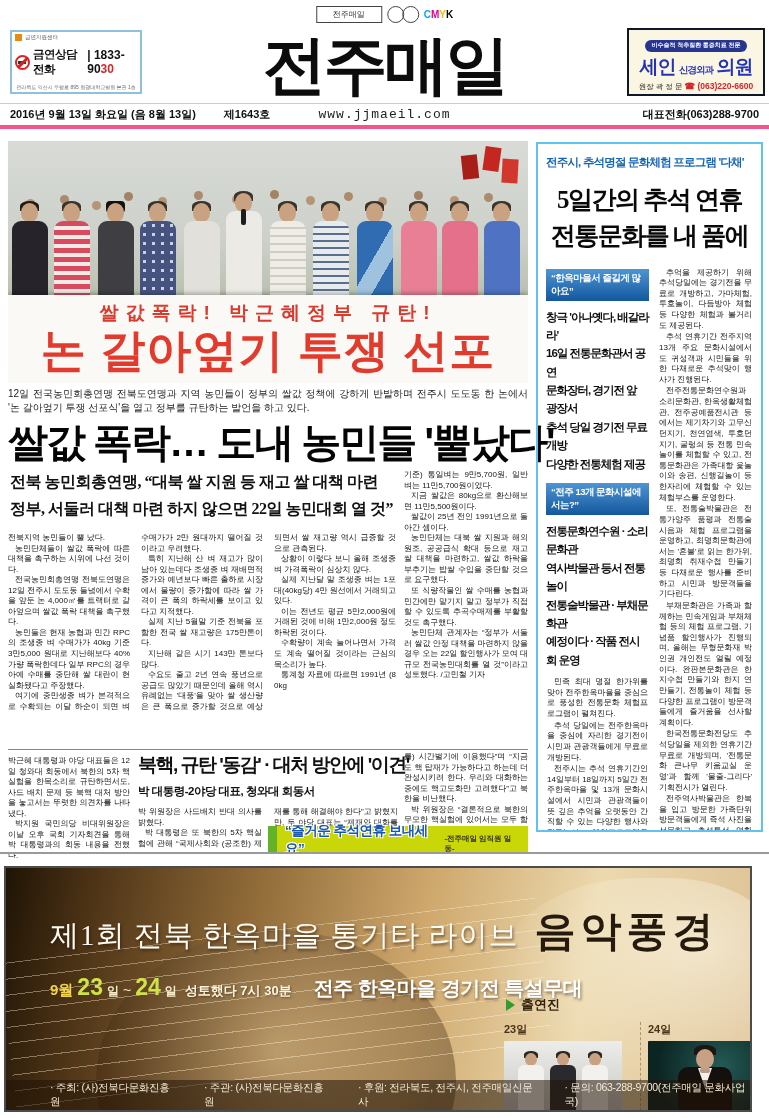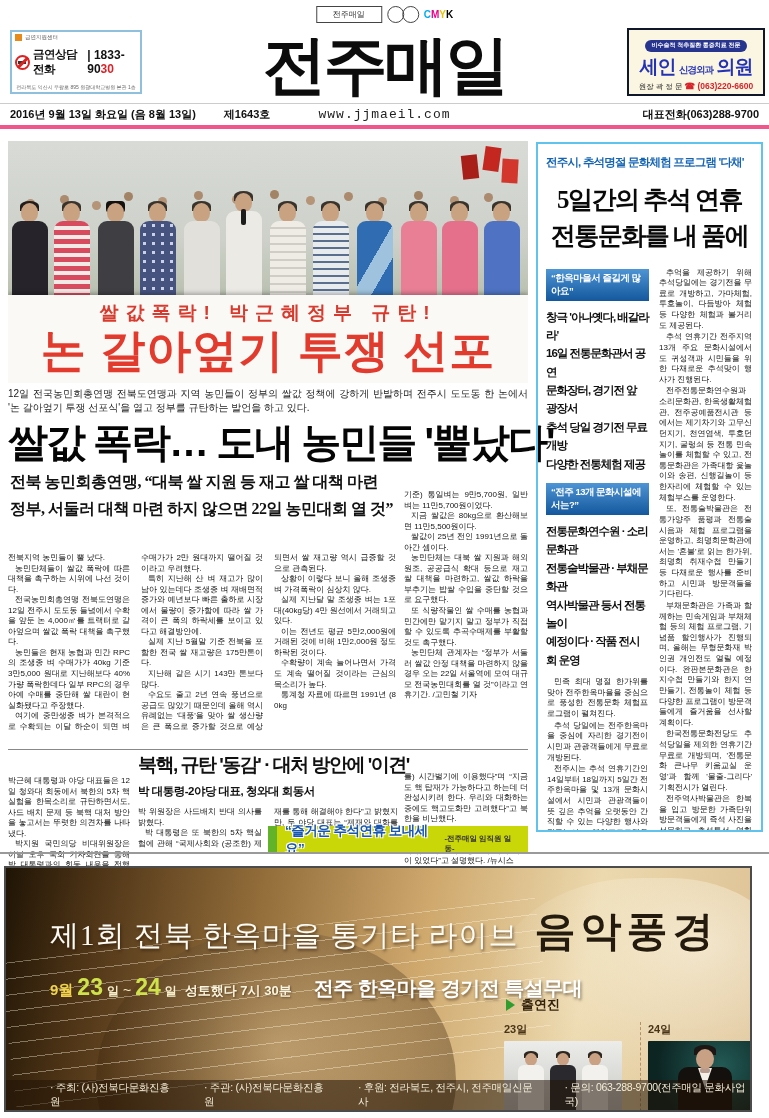--- a/index.html
+++ b/index.html
@@ -68,21 +68,21 @@
   .p10{left:391px}.p10 .torso{background:#e87f95;}
   .p11{left:432px}.p11 .torso{background:#e4708c;}
   .p12{left:474px}.p12 .torso{background:#4f73c2;}
   .photobanner{position:absolute;left:0;right:0;bottom:0;height:88px;background:#faf9f6;box-shadow:0 -2px 4px rgba(0,0,0,.25);text-align:center;}
   .photobanner .l1{margin-top:5px;font-size:19px;font-weight:800;color:#d93a2d;letter-spacing:7px;}
   .photobanner .l2{margin-top:2px;font-size:45px;font-weight:900;color:#e23a2c;letter-spacing:1px;line-height:1;}
   .caption{position:absolute;left:8px;top:387px;width:520px;font-size:10px;color:#222;line-height:1.4;text-align:justify;}
   
   .headline1{position:absolute;left:8px;top:415px;width:528px;font-size:40px;font-weight:900;letter-spacing:-2px;white-space:nowrap;color:#050505;}
   .subhead1{position:absolute;left:10px;top:468px;width:388px;font-family:"Liberation Serif",serif;font-size:16px;font-weight:700;line-height:1.7;letter-spacing:-0.5px;}
-  .bodytext{font-size:8px;line-height:1.32;text-align:justify;word-break:break-all;color:#141414;overflow:hidden;margin-top:20px;}
+  .bodytext{font-size:8px;line-height:1.32;text-align:justify;word-break:break-all;color:#141414;overflow:hidden;}
   .bodytext p{margin:0;text-indent:7px;}
   .bodytext p:first-child{text-indent:0;}
   .cols3{position:absolute;left:8px;top:533px;width:388px;height:212px;column-count:3;column-gap:11px;}
   .col4a{position:absolute;left:404px;top:470px;width:124px;height:275px;}
   .divider1{position:absolute;left:8px;top:749px;width:520px;border-top:1px solid #888;}
   
   .a2col1{position:absolute;left:8px;top:756px;width:122px;height:102px;}
   .a2mid{position:absolute;left:138px;top:752px;width:260px;}
   .a2head{font-size:19px;font-weight:800;letter-spacing:-1.5px;white-space:nowrap;}
   .a2sub{font-size:11.5px;font-weight:800;margin-top:6px;letter-spacing:-0.5px;}
@@ -270,37 +270,37 @@
   <div class="subhead1">
     <div>전북 농민회총연맹, “대북 쌀 지원 등 재고 쌀 대책 마련</div>
     <div>정부, 서둘러 대책 마련 하지 않으면 22일 농민대회 열 것”</div>
   </div>
   <div class="cols3 bodytext">
       <p>전북지역 농민들이 뿔 났다.</p>
       <p>농민단체들이 쌀값 폭락에 따른 대책을 촉구하는 시위에 나선 것이다.</p>
       <p>전국농민회총연맹 전북도연맹은 12일 전주시 도도동 들녘에서 수확을 앞둔 논 4,000㎡를 트랙터로 갈아엎으며 쌀값 폭락 대책을 촉구했다.</p>
       <p>농민들은 현재 농협과 민간 RPC의 조생종 벼 수매가가 40kg 기준 3만5,000 원대로 지난해보다 40%가량 폭락한데다 일부 RPC의 경우 아예 수매를 중단해 쌀 대란이 현실화됐다고 주장했다.</p>
       <p>여기에 중만생종 벼가 본격적으로 수확되는 이달 하순이 되면 벼 수매가가 2만 원대까지 떨어질 것이라고 우려했다.</p>
-      <p>특히 지난해 산 벼 재고가 많이 남아 있는데다 조생종 벼 재배면적 증가와 예년보다 빠른 출하로 시장에서 물량이 증가함에 따라 쌀 가격이 큰 폭의 하락세를 보이고 있다고 해결방안에.</p>
+      <p>특히 지난해 산 벼 재고가 많이 남아 있는데다 조생종 벼 재배면적 증가와 예년보다 빠른 출하로 시장에서 물량이 증가함에 따라 쌀 가격이 큰 폭의 하락세를 보이고 있다고 지적했다.</p>
       <p>실제 지난 5월말 기준 전북을 포함한 전국 쌀 재고량은 175만톤이다.</p>
       <p>지난해 같은 시기 143만 톤보다 많다.</p>
       <p>수요도 줄고 2년 연속 풍년으로 공급도 많았기 때문인데 올해 역시 유례없는 '대풍'을 맞아 쌀 생산량은 큰 폭으로 증가할 것으로 예상되면서 쌀 재고량 역시 급증할 것으로 관측된다.</p>
       <p>상황이 이렇다 보니 올해 조생종 벼 가격폭락이 심상치 않다.</p>
       <p>실제 지난달 말 조생종 벼는 1포대(40kg당) 4만 원선에서 거래되고 있다.</p>
       <p>이는 전년도 평균 5만2,000원에 거래된 것에 비해 1만2,000원 정도 하락된 것이다.</p>
       <p>수확량이 계속 늘어나면서 가격도 계속 떨어질 것이라는 근심의 목소리가 높다.</p>
       <p>통계청 자료에 따르면 1991년 (80kg</p>
     </div>
   <div class="col4a bodytext">
       <p>기준) 통일벼는 9만5,700원, 일반벼는 11만5,700원이었다.</p>
       <p>지금 쌀값은 80kg으로 환산해보면 11만5,500원이다.</p>
       <p>쌀값이 25년 전인 1991년으로 돌아간 셈이다.</p>
       <p>농민단체는 대북 쌀 지원과 해외 원조, 공공급식 확대 등으로 재고 쌀 대책을 마련하고, 쌀값 하락을 부추기는 밥쌀 수입을 중단할 것으로 요구했다.</p>
       <p>또 식량작물인 쌀 수매를 농협과 민간에만 맡기지 말고 정부가 직접 할 수 있도록 추곡수매제를 부활할 것도 촉구했다.</p>
-      <p>농민단체 관계자는 “정부가 서둘러 쌀값 안정 대책을 마련하지 않을 경우 오는 22일 서울역에 모여 대규모 전국농민대회를 열 것”이라고 연휴기간.  /고민철 기자</p>
+      <p>농민단체 관계자는 “정부가 서둘러 쌀값 안정 대책을 마련하지 않을 경우 오는 22일 할인행사가 모여 대규모 전국농민대회를 열 것”이라고 성토했다.  /고민철 기자</p>
     </div>
 
   <div class="divider1"></div>
 
   <div class="a2col1 bodytext">
       <p>박근혜 대통령과 야당 대표들은 12일 청와대 회동에서 북한의 5차 핵실험을 한목소리로 규탄하면서도, 사드 배치 문제 등 북핵 대처 방안을 놓고서는 뚜렷한 의견차를 나타냈다.</p>
       <p>박지원 국민의당 비대위원장은 이날 오후 국회 기자회견을 통해 박 대통령과의 회동 내용을 전했다.</p>
     </div>
   <div class="a2mid">
     <div class="a2head">북핵, 규탄 '동감' · 대처 방안에 '이견'</div>
@@ -332,22 +332,22 @@
         <div class="sb-bold">
             <div>창극 '아나옛다, 배갈라라'</div>
             <div>16일 전통문화관서 공연</div>
             <div>문화장터, 경기전 앞 광장서</div>
             <div>추석 당일 경기전 무료 개방</div>
             <div>다양한 전통체험 제공</div>
           </div>
         <span class="sb-label">“전주 13개 문화시설에서는?”</span>
         <div class="sb-bold">
             <div>전통문화연수원 · 소리문화관</div>
+            <div>역사박물관 등서 전통놀이</div>
             <div>전통술박물관 · 부채문화관</div>
-            <div>역사박물관 등서 전통놀이</div>
             <div>예정이다 · 작품 전시회 운영</div>
           </div>
         <div class="sb-body">
             <p>민족 최대 명절 한가위를 맞아 전주한옥마을을 중심으로 풍성한 전통문화 체험프로그램이 펼쳐진다.</p>
             <p>추석 당일에는 전주한옥마을 중심에 자리한 경기전이 시민과 관광객들에게 무료로 개방된다.</p>
             <p>전주시는 추석 연휴기간인 14일부터 18일까지 5일간 전주한옥마을 및 13개 문화시설에서 시민과 관광객들이 뜻 깊은 추억을 오랫동안 간직할 수 있는 다양한 행사와 전통놀이, 체험프로그램을 운영한다. 〈관련기사 12면〉</p>
           </div>
       </div>
       <div class="sb-right sb-body">
           <p>추억을 제공하기 위해 추석당일에는 경기전을 무료로 개방하고, 가마체험, 투호놀이, 다듬방아 체험 등 다양한 체험과 볼거리도 제공된다.</p>

